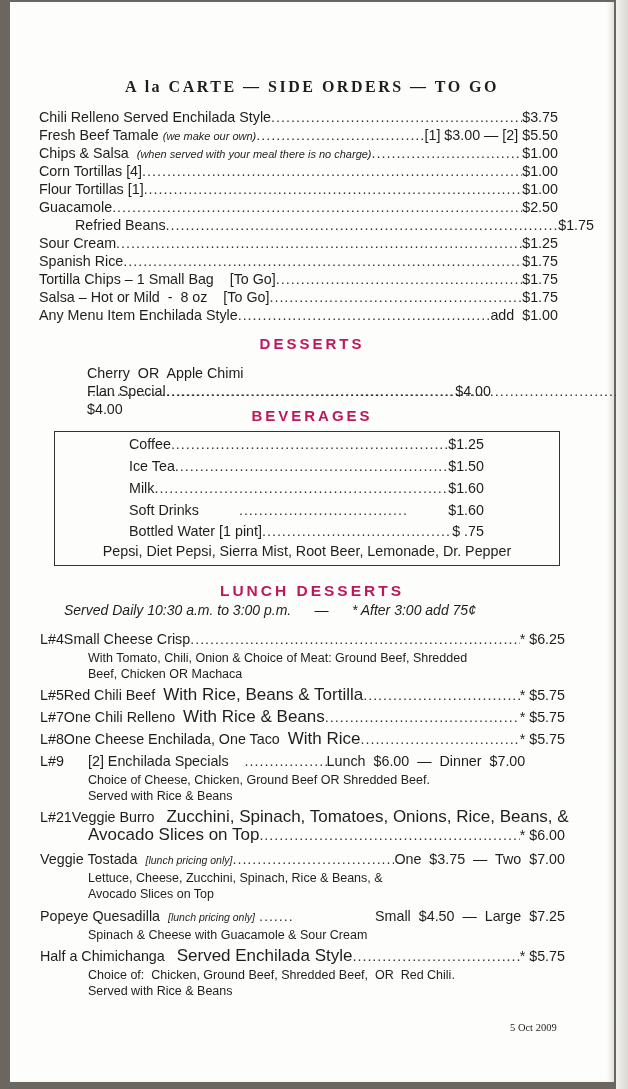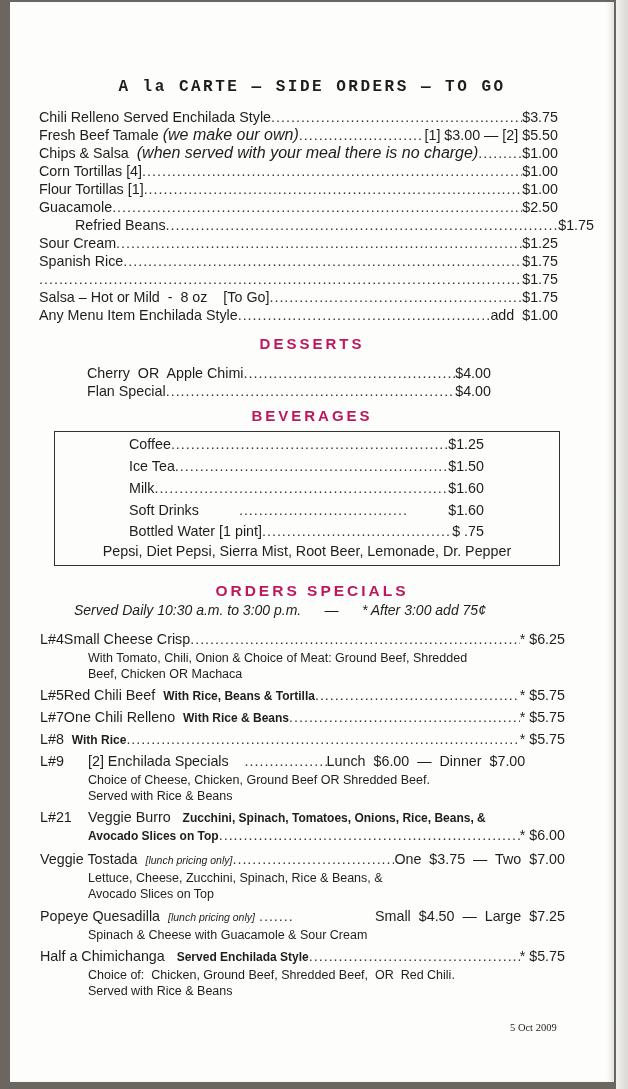--- a/index.html
+++ b/index.html
@@ -11,42 +11,42 @@
       position: relative;
     }
     .page {
       position: absolute; left: 10px; top: 2px; width: 604px; height: 1080px;
       background: #fdfdfb;
       box-shadow: inset -6px 0 6px -4px #d8d8d4;
     }
     .edge-right { position:absolute; right:0; top:0; width:12px; height:1089px; background:linear-gradient(90deg,#f2f2ef,#d9d8d3); }
     .h-serif {
       position: absolute; left: 0; width: 604px; text-align: center;
-      font-family: Liberation Mono, monospace; font-weight: bold; font-size: 16px; letter-spacing: 2.5px;
+      font-family: Liberation Serif, serif; font-weight: bold; font-size: 16px; letter-spacing: 2.5px;
     }
     .h-sans {
       position: absolute; left: 0; width: 604px; text-align: center;
       font-weight: bold; font-size: 15px; letter-spacing: 3px; color:#be185d;
     }
     .row {
       position: absolute; display: flex; align-items: baseline;
       font-size: 14.3px; line-height: 18px; white-space: nowrap;
     }
     .row .name { flex: 0 0 auto; }
-    .row .note { font-style: italic; font-size: 16px; }
-    .row .small { font-size: 12px; font-weight: bold; }
+    .row .note { font-style: italic; font-size: 11px; }
+    .row .small { font-size: 17px; }
     .row .tiny-i { font-style: italic; font-size: 10.5px; }
     .row .dots { flex: 1 1 auto; overflow: hidden; letter-spacing: 1px; color:#333; }
     .row .dots::after { content: "........................................................................................................................................................................................"; }
     .row .price { flex: 0 0 auto; }
     .code { display:inline-block; width: 48px; }
     .desc { position:absolute; font-size: 12.5px; line-height: 16px; white-space: nowrap; }
     .bev-box { position:absolute; left: 44px; top: 429px; width: 504px; height: 133px; border: 1.3px solid #333; }
     .date { position:absolute; left: 500px; top: 1020px; font-family:"Liberation Serif", serif; font-size: 10.5px; }
-    .subtitle { position:absolute; left: 64px; top: 600px; font-style: italic; font-size: 14px; white-space: nowrap; }
+    .subtitle { position:absolute; left: 54px; top: 600px; font-style: italic; font-size: 14px; white-space: nowrap; }
   </style>
 </head>
 <body>
 
 <div class="page">
 
   <div class="h-serif" style="top:76px;">A la CARTE — SIDE ORDERS — TO GO</div>
 
   <div class="row" style="left:29px; width:519px; top:106px;">
     <span class="name">Chili Relleno  Served Enchilada Style</span>
@@ -83,36 +83,37 @@
     <span class="name">Sour Cream</span>
       <span class="dots"></span>
       <span class="price">$1.25</span>
   </div>
   <div class="row" style="left:29px; width:519px; top:250px;">
     <span class="name">Spanish Rice</span>
       <span class="dots"></span>
       <span class="price">$1.75</span>
   </div>
   <div class="row" style="left:29px; width:519px; top:268px;">
+    <span class="name" style="white-space:pre">Tortilla Chips – 1 Small Bag    [To Go]</span>
       <span class="dots"></span>
       <span class="price">$1.75</span>
   </div>
   <div class="row" style="left:29px; width:519px; top:286px;align-items:flex-end;">
     <span class="name" style="white-space:pre">Salsa – Hot or Mild  -  8 oz    [To Go]</span>
       <span class="dots"></span>
       <span class="price">$1.75</span>
   </div>
   <div class="row" style="left:29px; width:519px; top:304px;">
     <span class="name">Any Menu Item Enchilada Style</span>
       <span class="dots"></span>
       <span class="price" style="white-space:pre">add  $1.00</span>
   </div>
 
   <div class="h-sans" style="top:333px;">DESSERTS</div>
-  <div class="row" style="left:77px; width:404px; top:362px;">
+  <div class="row" style="left:77px; width:404px; top:362px;flex-direction:column;">
     <span class="name" style="white-space:pre">Cherry  OR  Apple Chimi</span>
       <span class="dots"></span>
       <span class="price">$4.00</span>
   </div>
   <div class="row" style="left:77px; width:404px; top:380px;">
     <span class="name">Flan Special</span>
       <span class="dots"></span>
       <span class="price">$4.00</span>
   </div>
 
@@ -140,42 +141,42 @@
   </div>
   <div class="row" style="left:119px; width:355px; top:520px;">
     <span class="name">Bottled Water [1 pint]</span>
       <span class="dots"></span>
       <span class="price">$ .75</span>
   </div>
   <div class="row" style="left:44px; width:506px; top:540px; justify-content:center;">
     <span>Pepsi, Diet Pepsi, Sierra Mist, Root Beer, Lemonade, Dr. Pepper</span>
   </div>
 
-  <div class="h-sans" style="top:580px; font-size:15.5px;">ORDERS SPECIALS</div>
+  <div class="h-sans" style="top:580px; font-size:15.5px;">LUNCH DESSERTS</div>
   <div class="subtitle" style="white-space:pre">Served Daily 10:30 a.m. to 3:00 p.m.      —      * After 3:00 add 75¢</div>
 
   <div class="row" style="left:30px; width:525px; top:628px;align-items:center;">
     <span class="code">L#4</span>
       <span class="name">Small Cheese Crisp</span>
       <span class="dots"></span>
       <span class="price">* $6.25</span>
   </div>
   <div class="desc" style="left:78px; top:648px;">With Tomato, Chili, Onion &amp; Choice of Meat:  Ground Beef, Shredded</div>
   <div class="desc" style="left:78px; top:664px;">Beef, Chicken  OR  Machaca</div>
 
   <div class="row" style="left:30px; width:525px; top:684px;">
     <span class="code">L#5</span><span class="name">Red Chili Beef</span>&nbsp;&nbsp;<span class="small">With Rice, Beans &amp; Tortilla</span><span class="dots"></span><span class="price">* $5.75</span>
   </div>
 
   <div class="row" style="left:30px; width:525px; top:706px;">
     <span class="code">L#7</span><span class="name">One Chili Relleno</span>&nbsp;&nbsp;<span class="small">With Rice &amp; Beans</span><span class="dots"></span><span class="price">* $5.75</span>
   </div>
 
   <div class="row" style="left:30px; width:525px; top:728px;">
-    <span class="code">L#8</span>&nbsp;&nbsp;<span class="small">With Rice</span><span class="dots"></span><span class="price">* $5.75</span>
+    <span class="code">L#8</span><span class="name">One Cheese Enchilada, One Taco</span>&nbsp;&nbsp;<span class="small">With Rice</span><span class="dots"></span><span class="price">* $5.75</span>
   </div>
 
   <div class="row" style="left:30px; width:525px; top:750px;">
     <span class="code">L#9</span><span class="name">[2] Enchilada Specials</span>&nbsp;&nbsp;&nbsp;&nbsp;<span class="dots" style="flex:0 0 82px"></span><span class="price" style="white-space:pre">Lunch  $6.00  —  Dinner  $7.00</span>
   </div>
   <div class="desc" style="left:78px; top:770px;">Choice of Cheese, Chicken, Ground Beef  OR  Shredded Beef.</div>
   <div class="desc" style="left:78px; top:786px;">Served with Rice &amp; Beans</div>
 
   <div class="row" style="left:30px; width:525px; top:806px;">
     <span class="code">L#21</span><span class="name">Veggie Burro</span>&nbsp;&nbsp;&nbsp;<span class="small">Zucchini, Spinach, Tomatoes, Onions, Rice, Beans, &amp;</span>

